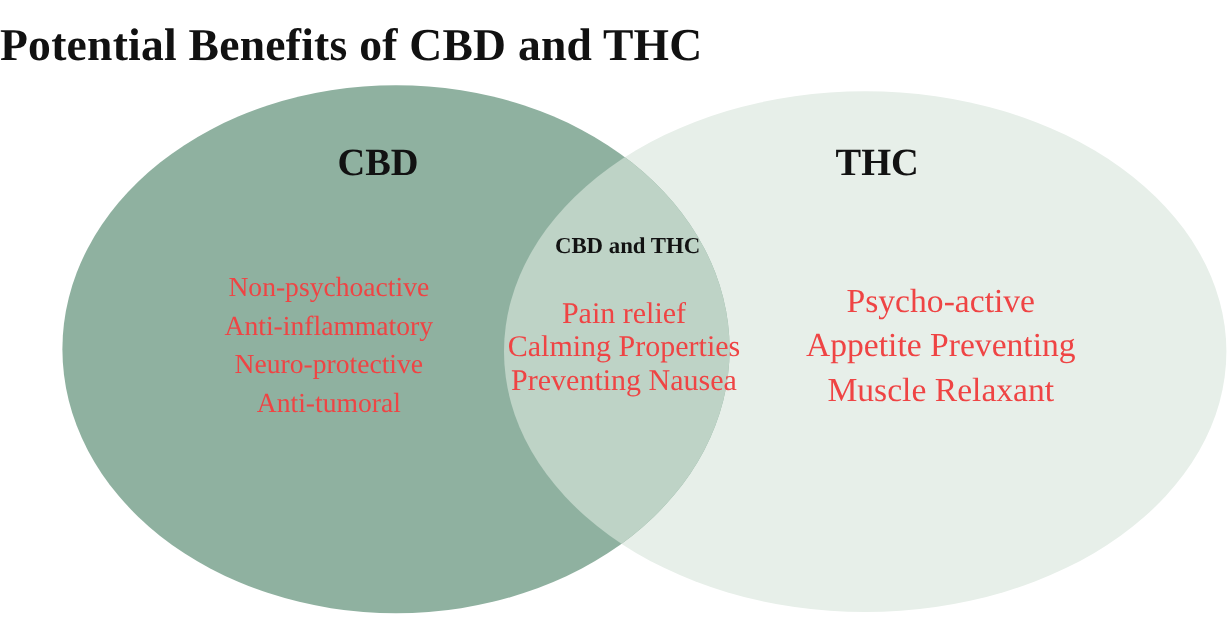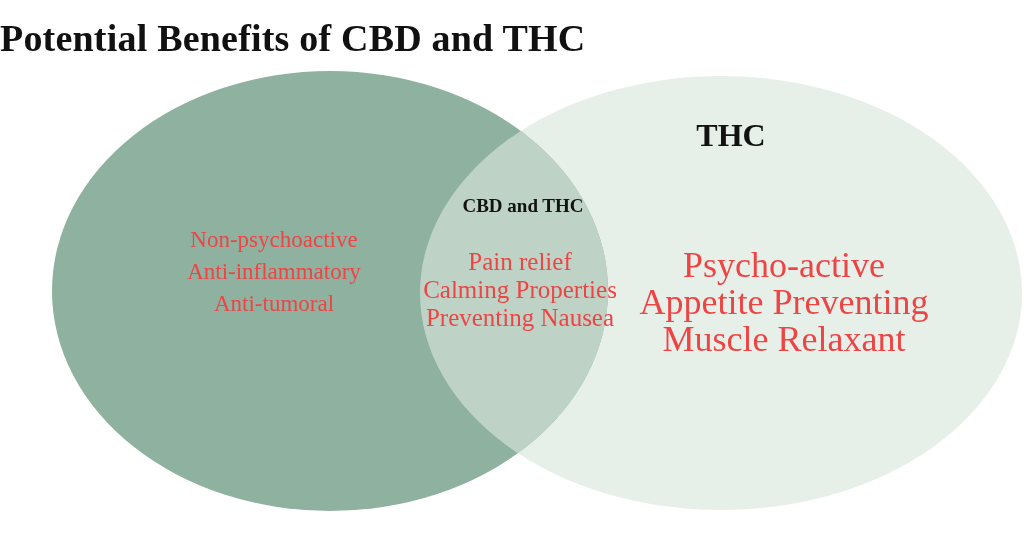--- a/index.html
+++ b/index.html
@@ -44,21 +44,21 @@
   .overlap-heading {
     font-size: 19px;
     font-weight: bold;
     line-height: 26px;
     color: #121212;
     margin-top: 12px;
   }
   .list { font-weight: normal; }
   .list-cbd  { font-size: 23px; line-height: 32px; }
   .list-mid  { font-size: 25px; line-height: 28px; }
-  .list-thc  { font-size: 36px; line-height: 37px; margin-top: 14px; }
+  .list-thc  { font-size: 28px; line-height: 37px; }
 </style>
 </head>
 <body>
 
 <div class="stage">
 
   <svg class="venn-svg" width="1024" height="536" viewBox="0 0 1024 536">
     <defs>
       <clipPath id="cbd-clip">
         <ellipse cx="330" cy="291" rx="278" ry="220"></ellipse>
@@ -67,28 +67,30 @@
 
     <ellipse cx="721" cy="293" rx="301" ry="217" fill="#e7efe9"></ellipse>
 
     <ellipse cx="330" cy="291" rx="278" ry="220" fill="#8fb1a0"></ellipse>
 
     <ellipse cx="721" cy="293" rx="301" ry="217" clip-path="url(#cbd-clip)" fill="#bed3c6"></ellipse>
   </svg>
 
   <h1 class="page-title">Potential Benefits of CBD and THC</h1>
 
+  <div class="txt set-heading" style="left:315px; top:116px;">CBD</div>
 
   <div class="txt set-heading" style="left:731px; top:116px;">THC</div>
 
   <div class="txt overlap-heading" style="left:523px; top:181px;">CBD and THC</div>
 
   <div class="txt list list-cbd" style="left:274px; top:224px;">
     <div>Non-psychoactive</div>
     <div>Anti-inflammatory</div>
+    <div>Neuro-protective</div>
     <div>Anti-tumoral</div>
   </div>
 
   <div class="txt list list-mid" style="left:520px; top:248px;">
     <div>Pain relief</div>
     <div>Calming Properties</div>
     <div>Preventing Nausea</div>
   </div>
 
   <div class="txt list list-thc" style="left:784px; top:233px;">

